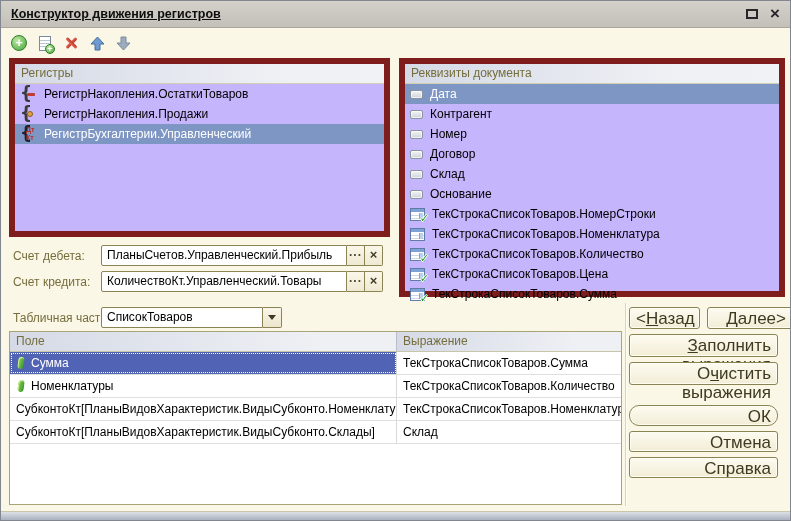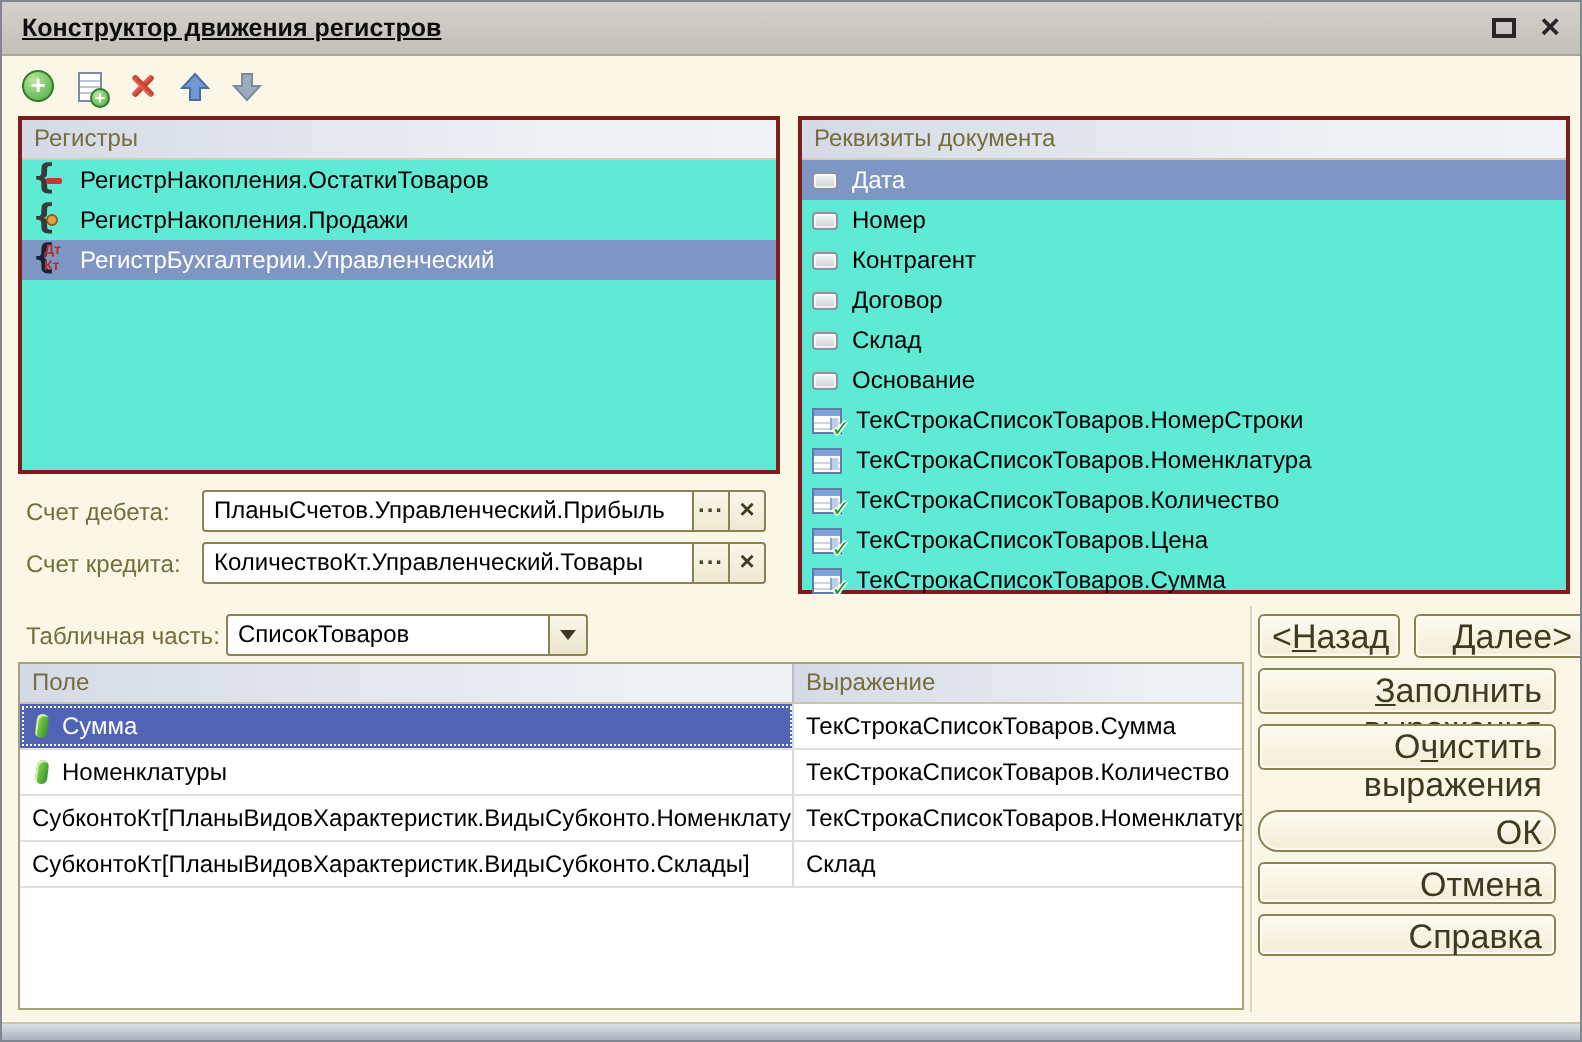--- a/index.html
+++ b/index.html
@@ -30,21 +30,21 @@
     background-image:linear-gradient(#fff 3px,#b9c6d8 3px,#b9c6d8 4px,#fff 4px,#fff 6px,#b9c6d8 6px,#b9c6d8 7px,#fff 7px,#fff 9px,#b9c6d8 9px,#b9c6d8 10px,#fff 10px);}
   .ic-doc .mini{position:absolute;right:-5px;bottom:-4px;width:10px;height:10px;border-radius:50%;
     border:1px solid #2d7c2b;background:radial-gradient(circle at 35% 30%,#b8e69e,#49a83e);
     color:#fff;font-size:9px;font-weight:bold;line-height:8px;text-align:center;}
   .ic-x{position:relative;width:14px;height:14px;}
   .ic-x::before,.ic-x::after{content:"";position:absolute;left:6px;top:0;width:3px;height:14px;border-radius:2px;
     background:linear-gradient(90deg,#e06a5c,#bf3528);}
   .ic-x::before{transform:rotate(45deg);} .ic-x::after{transform:rotate(-45deg);}
   .arr{display:block;}
   
-  .panel{position:absolute;border:2px solid #7f1d1d;background:#5eead4;}
+  .panel{position:absolute;border:6px solid #7f1d1d;background:#c4b5fd;}
   .panel-h{height:20px;line-height:19px;padding-left:6px;color:#756e3c;
     background:linear-gradient(to right,#d5dae6,#eef0f4 70%,#f1f2f5);
     border-bottom:1px solid #d2ceb2;}
   .li{height:20px;display:flex;align-items:center;gap:7px;padding-left:5px;white-space:nowrap;overflow:hidden;}
   .li.sel{background:#7e96c4;color:#fff;}
   
   .brace{position:relative;width:17px;height:17px;flex:0 0 17px;}
   .brace .b{position:absolute;left:0;top:-3px;font-size:17px;font-weight:bold;color:#3a3a3a;font-family:"DejaVu Sans",sans-serif;}
   .brace .dash{position:absolute;left:7px;top:7px;width:8px;height:3px;background:#c23a30;border-radius:1px;}
   .brace .dot{position:absolute;left:7px;top:5px;width:6px;height:6px;border-radius:50%;background:#e2a04a;border:1px solid #8f5c14;}
@@ -164,25 +164,25 @@
   </div>
 
   <div class="panel" style="left:398px;top:57px;width:386px;height:239px;">
     <div class="panel-h">Реквизиты документа</div>
     <div class="li sel">
       <span class="ic-attr"></span>
       <span>Дата</span>
     </div>
     <div class="li">
       <span class="ic-attr"></span>
+      <span>Контрагент</span>
+    </div>
+    <div class="li">
+      <span class="ic-attr"></span>
       <span>Номер</span>
-    </div>
-    <div class="li">
-      <span class="ic-attr"></span>
-      <span>Контрагент</span>
     </div>
     <div class="li">
       <span class="ic-attr"></span>
       <span>Договор</span>
     </div>
     <div class="li">
       <span class="ic-attr"></span>
       <span>Склад</span>
     </div>
     <div class="li">
@@ -233,21 +233,21 @@
   </div>
 
   <div class="lbl" style="left:12px;top:274px;">Счет кредита:</div>
   <div class="fgrp" style="left:100px;top:270px;width:282px;">
     <div class="fval">КоличествоКт.Управленческий.Товары</div>
     <div class="fbtn dots">...</div>
     <div class="fbtn clear">×</div>
   </div>
 
   <div class="lbl" style="left:12px;top:310px;">Табличная часть:</div>
-  <div class="combo" style="left:112px;top:306px;width:181px;">
+  <div class="combo" style="left:100px;top:306px;width:181px;">
     <div class="cval">СписокТоваров</div>
     <div class="cbtn">
       <span class="tri"></span>
     </div>
   </div>
 
   <div class="tbl">
     <div class="thead">
       <div class="th c1">Поле</div>
       <div class="th c2">Выражение</div>

